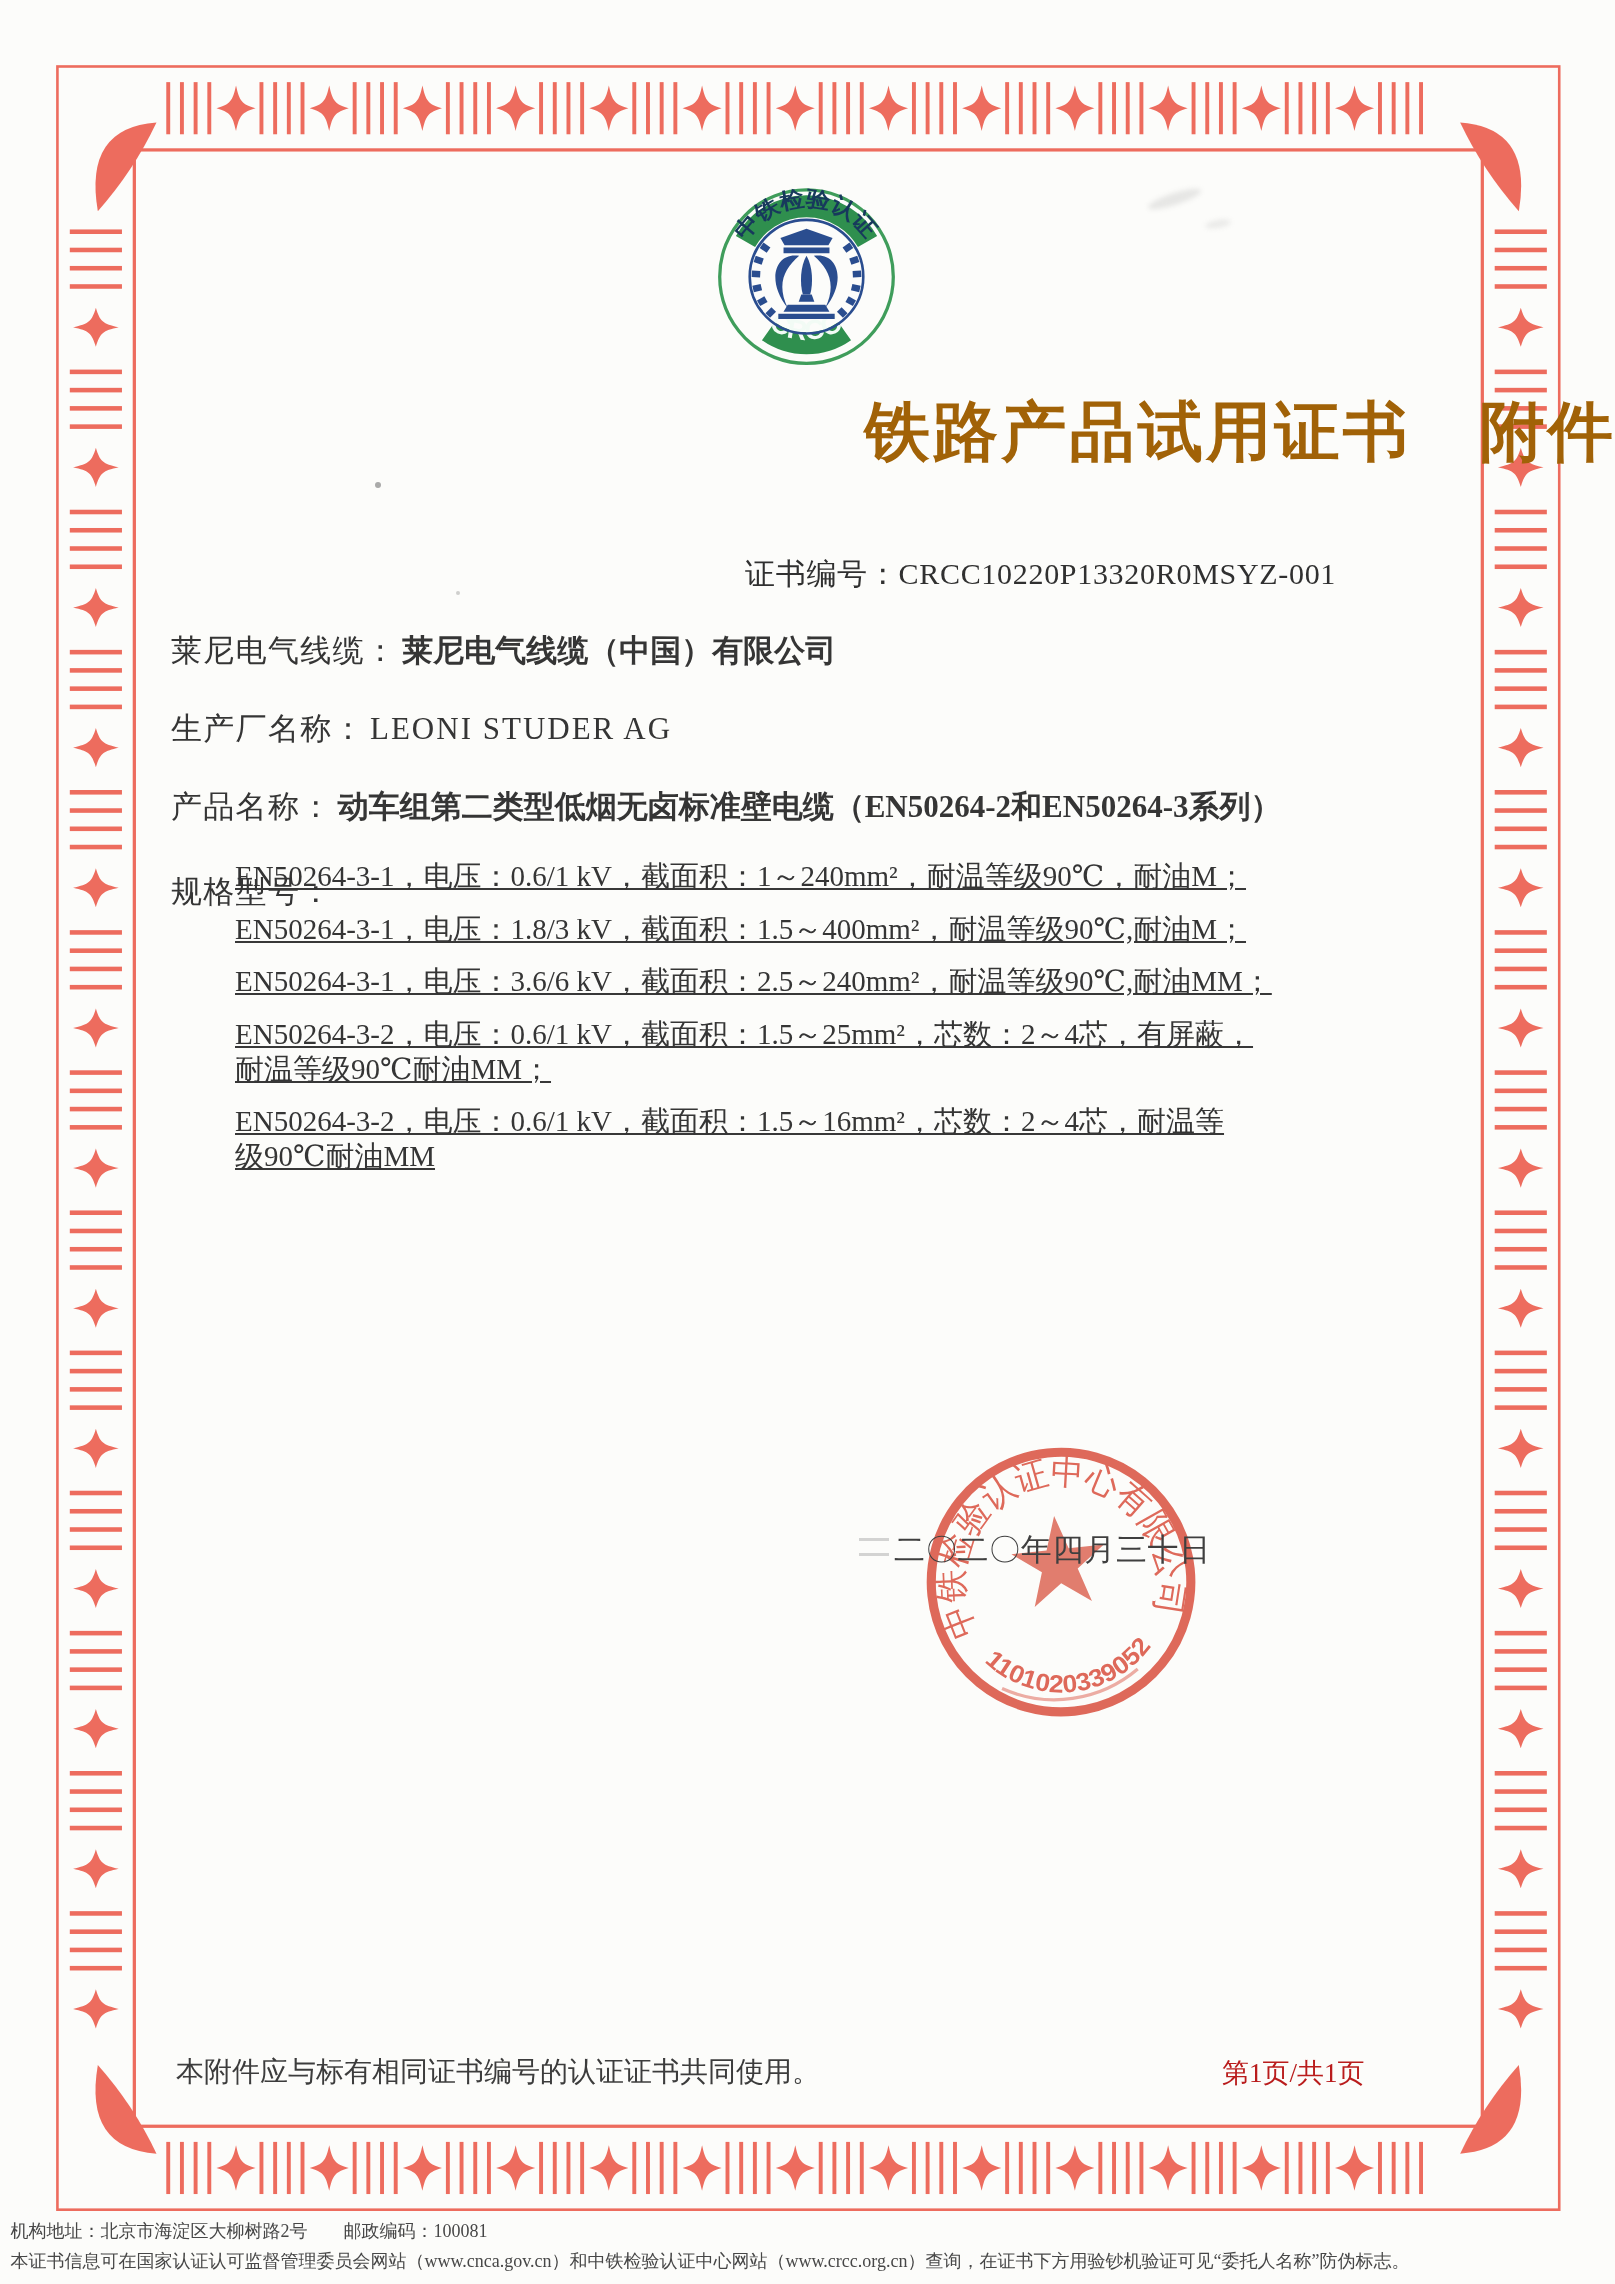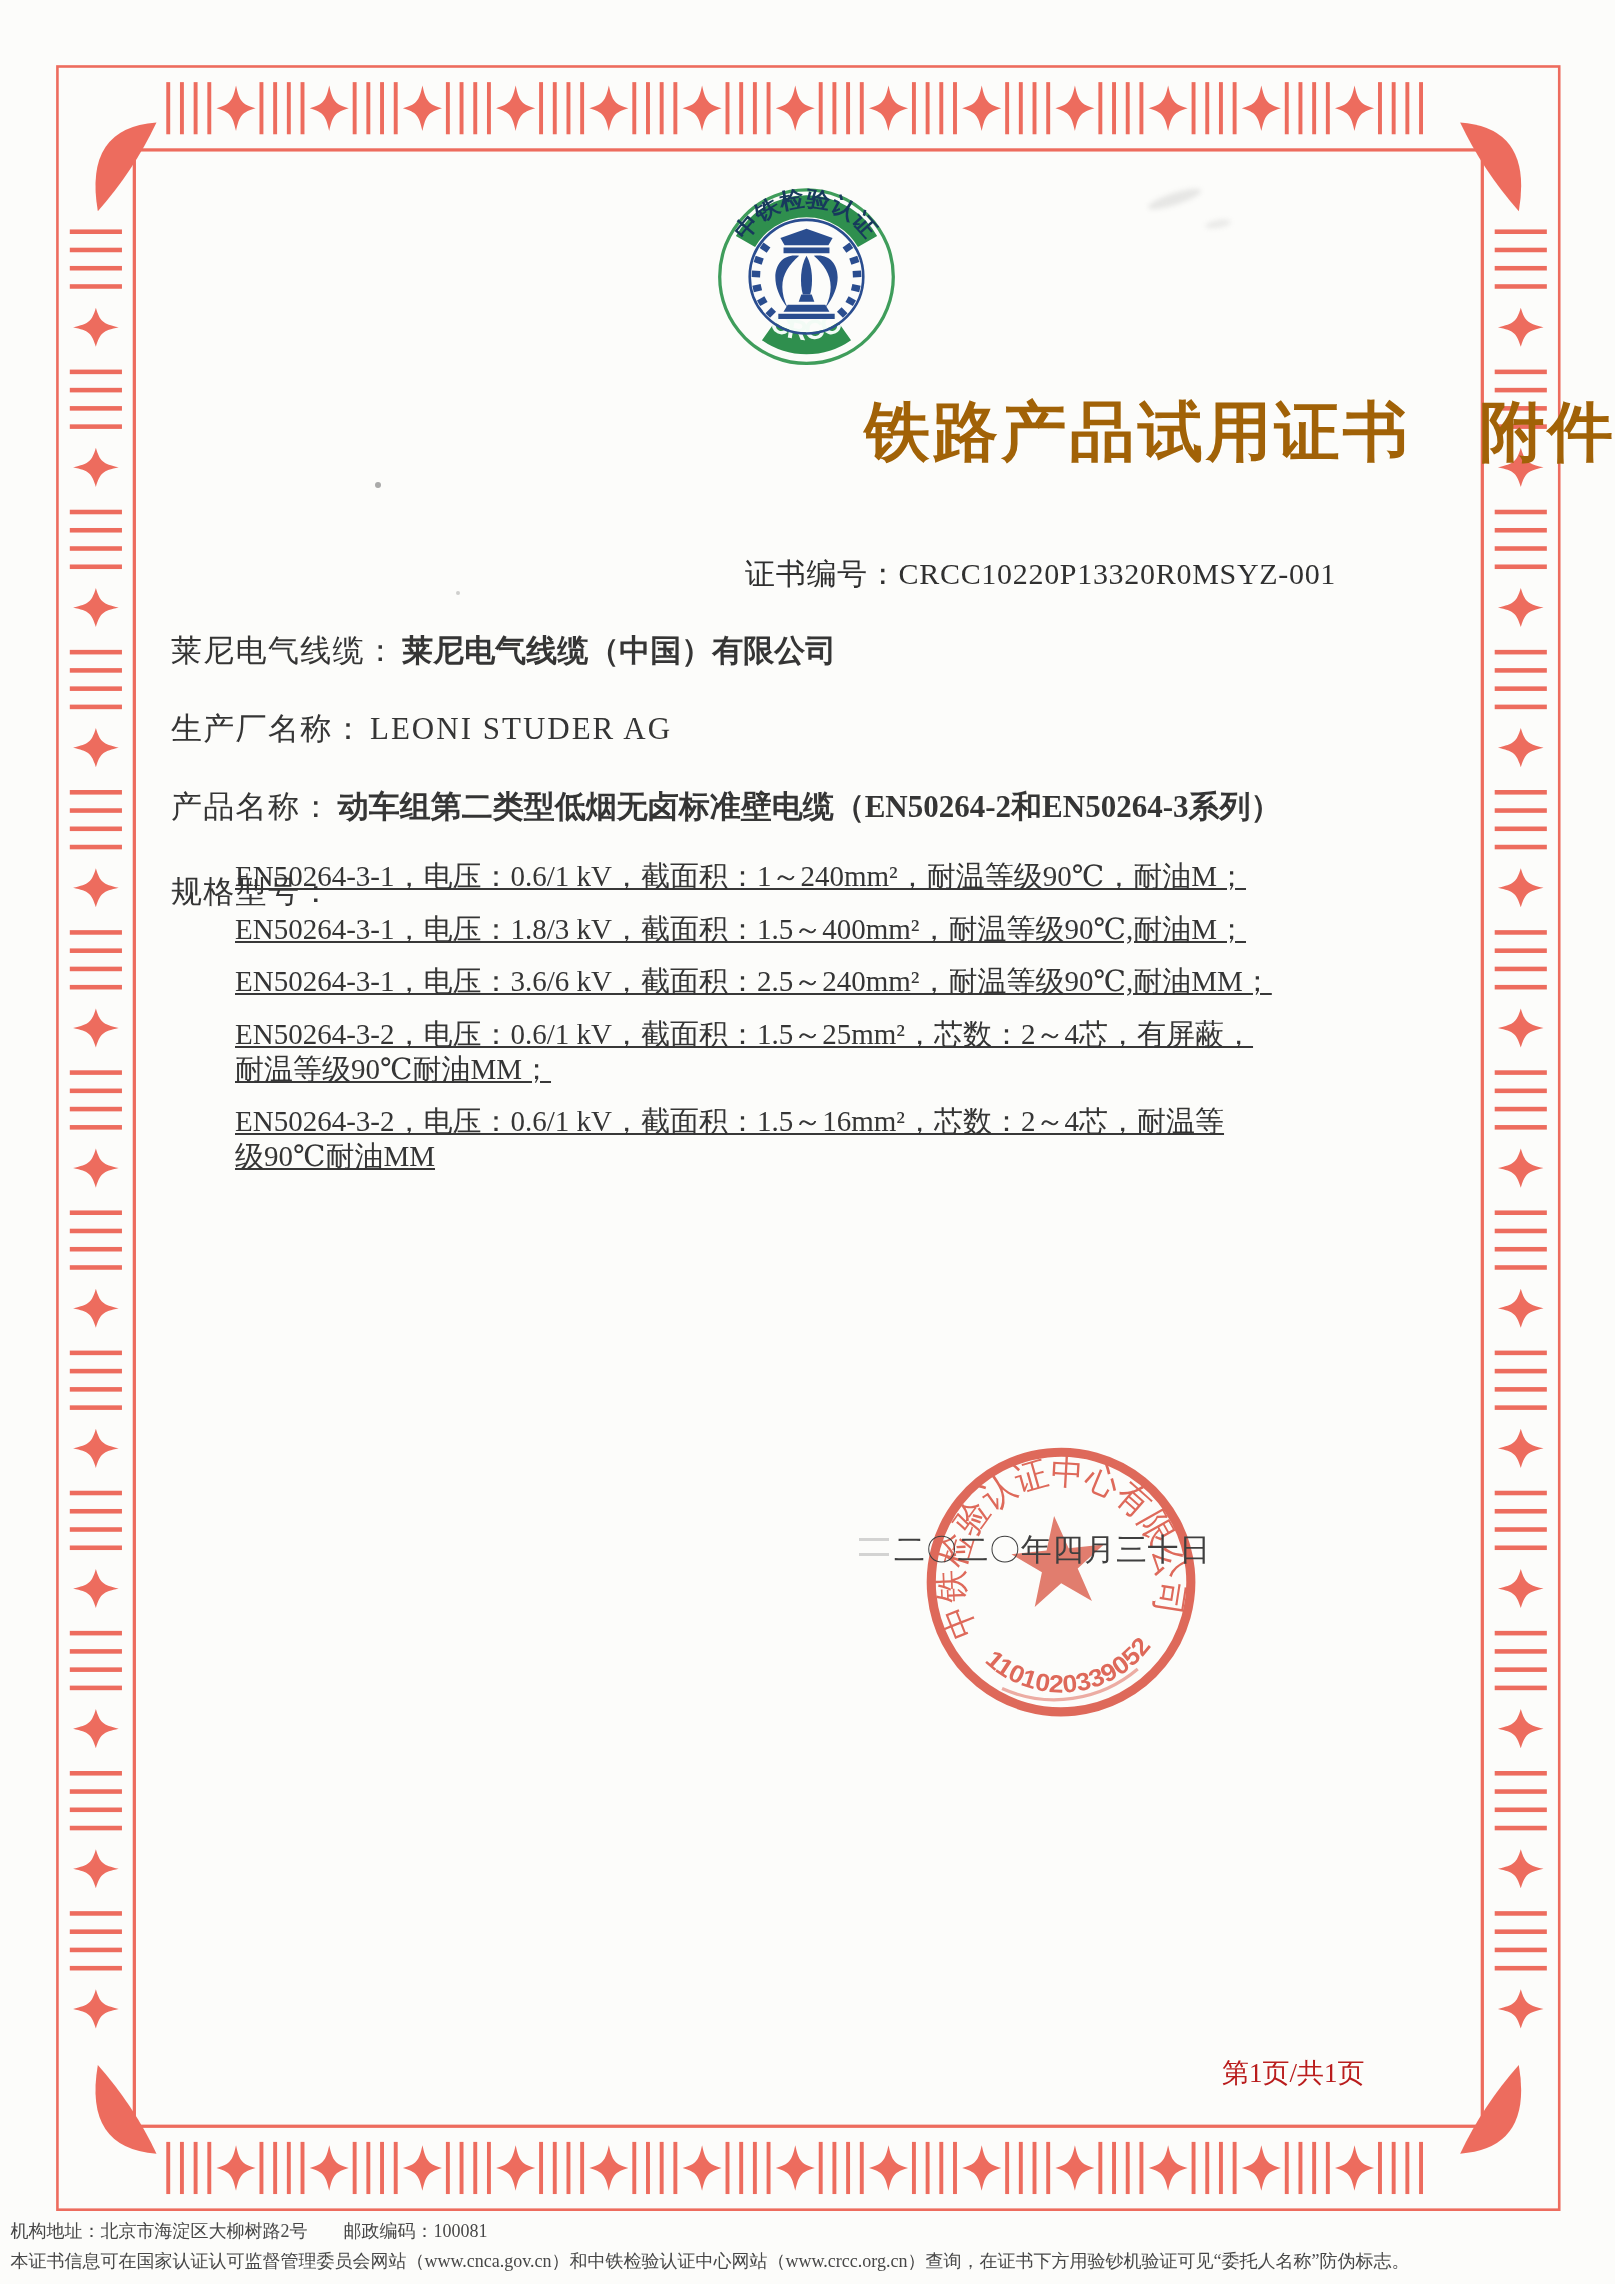--- a/index.html
+++ b/index.html
@@ -454,20 +454,21 @@
       <polygon fill="#d85744" opacity="0.9" points="227,125 244,176.5 298.3,176.8 254.6,209 271.1,260.7 227,229 182.9,260.7 199.4,209 155.7,176.8 210,176.5"></polygon>
     </g>
   </svg>
 
   <div class="date-ghost">
       <div></div>
       <div></div>
     </div>
   <div class="issue-date">二〇二〇年四月三十日</div>
 
+  <div class="footer-note">本附件应与标有相同证书编号的认证证书共同使用。</div>
   <div class="page-info">第1页/共1页</div>
 
   <div class="addr-line">机构地址：北京市海淀区大柳树路2号　　邮政编码：100081</div>
   <div class="info-line">本证书信息可在国家认证认可监督管理委员会网站（www.cnca.gov.cn）和中铁检验认证中心网站（www.crcc.org.cn）查询，在证书下方用验钞机验证可见“委托人名称”防伪标志。</div>
 
   <div class="smudge" style="left:1147px;top:193px;width:55px;height:11.7px;opacity:.22;transform:rotate(-18deg);"></div>
   <div class="smudge" style="left:1205px;top:220px;width:26px;height:7.8px;opacity:.18;transform:rotate(-10deg);"></div>
   <div class="speck" style="left:375px;top:482px;width:5.9px;height:5.9px;opacity:.55;"></div>
   <div class="speck" style="left:456px;top:591px;width:3.9px;height:3.9px;opacity:.3;"></div>
 

